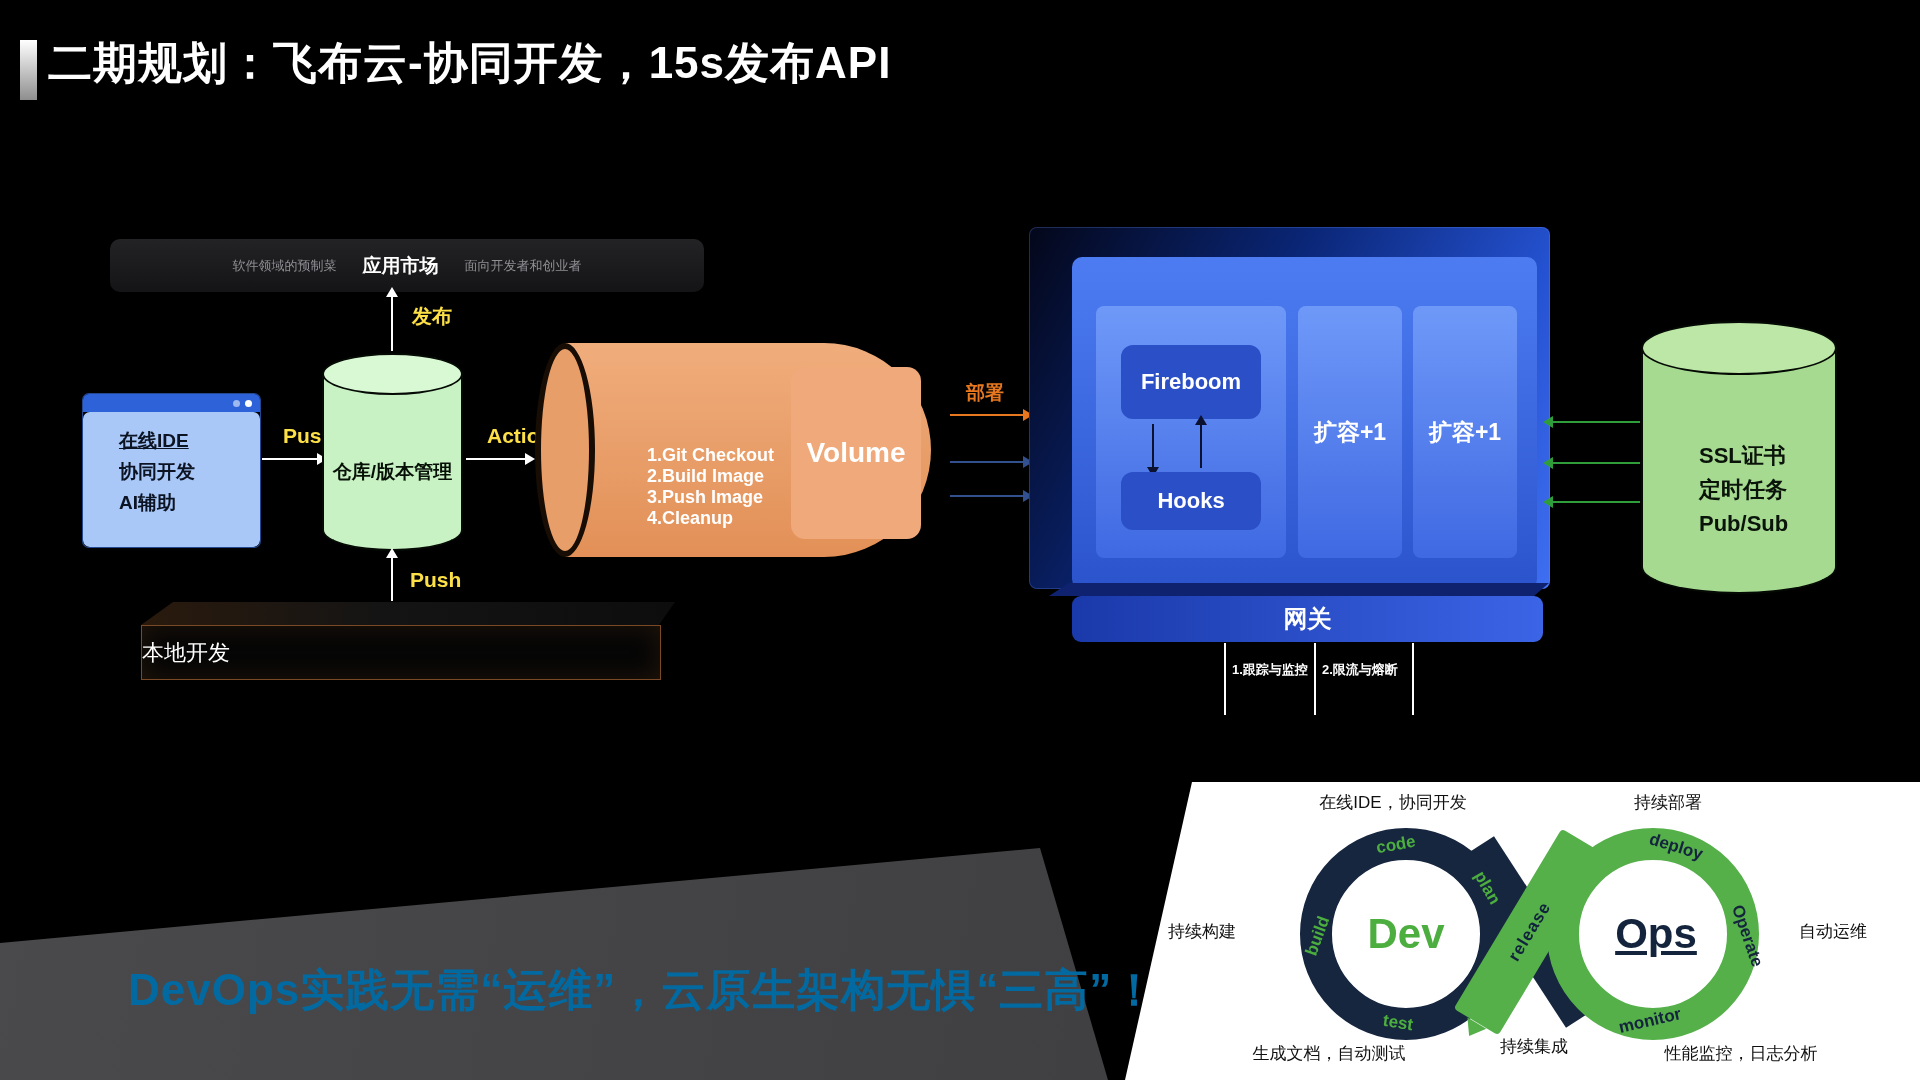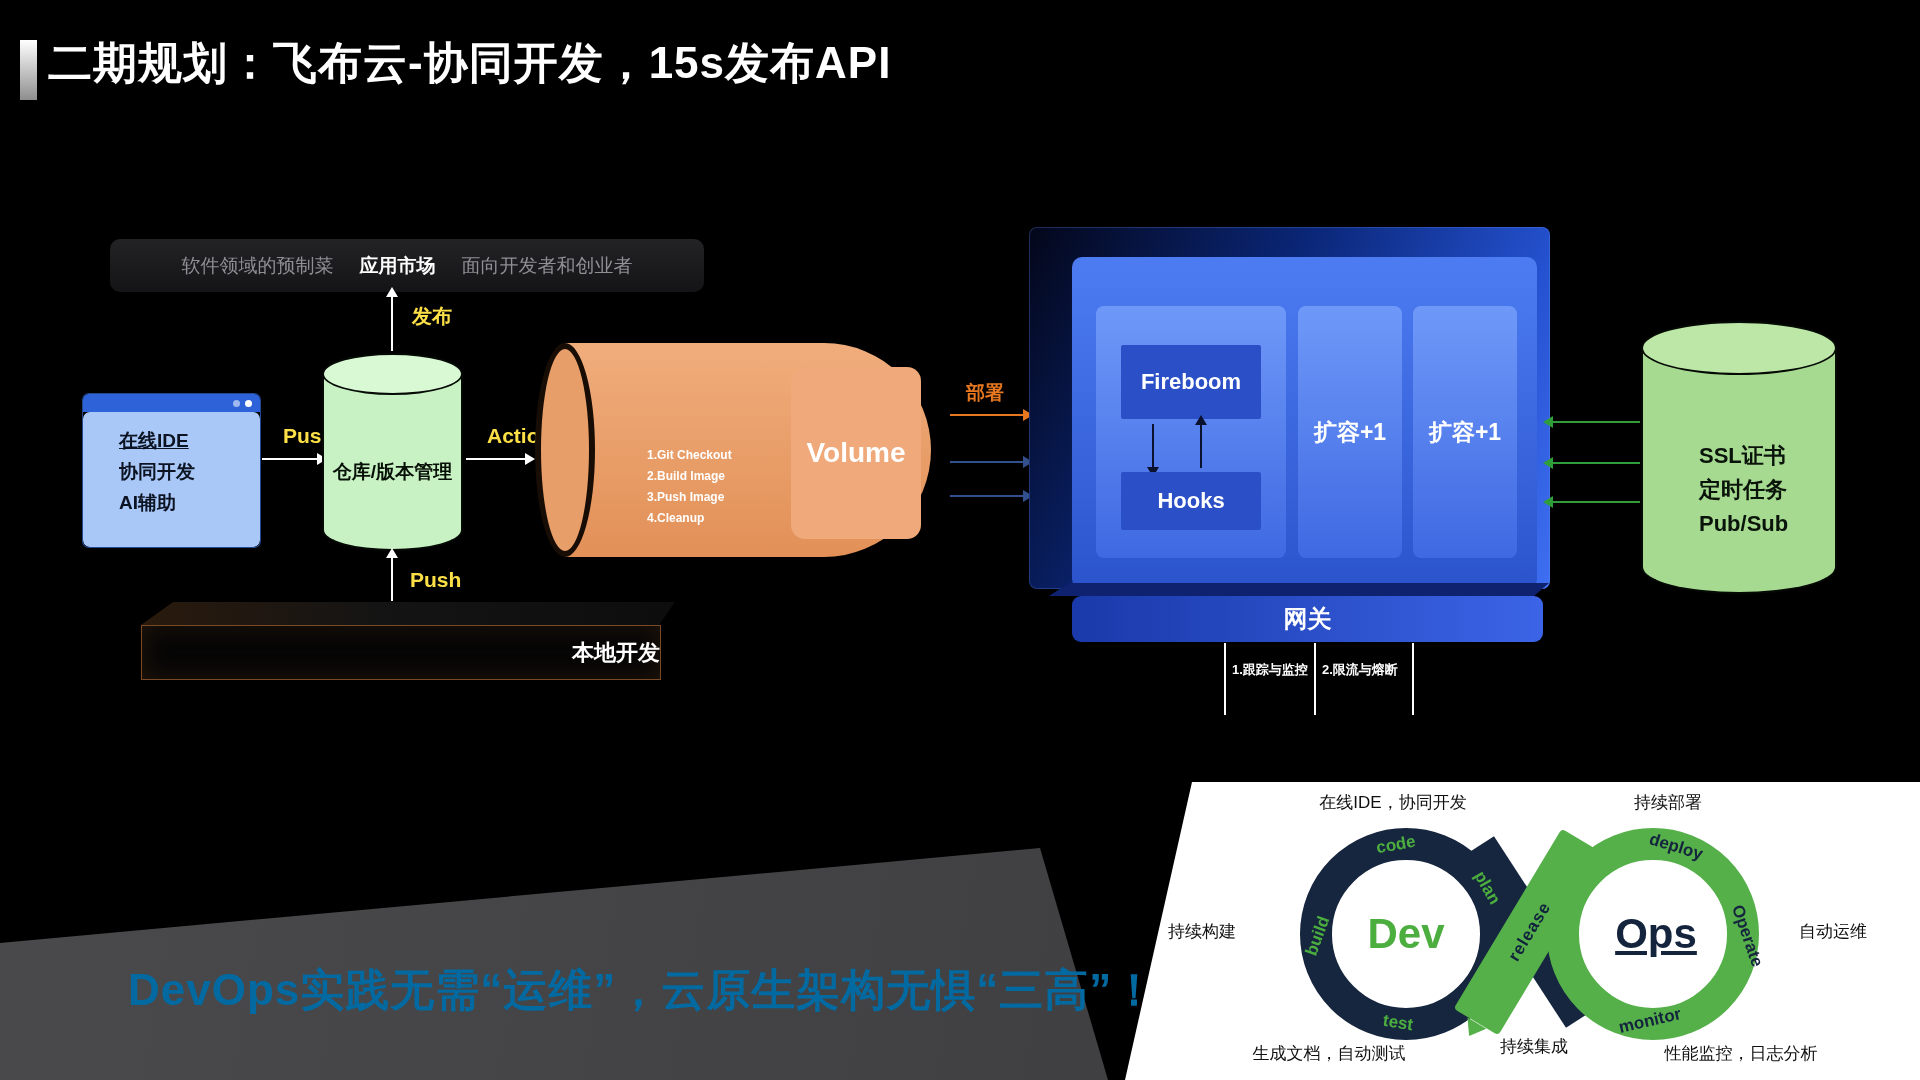--- a/index.html
+++ b/index.html
@@ -9,21 +9,21 @@
 
   
   .accent-bar { position:absolute; left:20px; top:40px; width:17px; height:60px;
                 background:linear-gradient(180deg,#ffffff,#8e8e8e); }
   .slide-title { position:absolute; left:48px; top:34px; font-size:44px; font-weight:bold; color:#fff; letter-spacing:1px; }
 
   
   .market { position:absolute; left:110px; top:239px; width:594px; height:53px;
             background:linear-gradient(180deg,#232325,#141416); border-radius:10px;
             display:flex; align-items:center; justify-content:center; gap:26px; }
-  .m-side { color:#8f8f94; font-size:19px; }
+  .m-side { color:#8f8f94; font-size:13px; }
   .m-main { color:#fff; font-size:19px; font-weight:bold; }
 
   
   .hline { position:absolute; height:2px; background:currentColor; }
   .hline.ar-r::after { content:""; position:absolute; right:-9px; top:-5px;
       border-left:10px solid currentColor; border-top:6px solid transparent; border-bottom:6px solid transparent; }
   .hline.ar-l::before { content:""; position:absolute; left:-9px; top:-5px;
       border-right:10px solid currentColor; border-top:6px solid transparent; border-bottom:6px solid transparent; }
   .vline { position:absolute; width:2px; background:currentColor; }
   .vline.ar-u::before { content:""; position:absolute; top:-9px; left:-5px;
@@ -50,58 +50,58 @@
 
   
   .pipe { position:absolute; left:535px; top:343px; width:396px; height:214px; }
   .pipe-body { position:absolute; left:30px; top:0; width:366px; height:214px;
                background:linear-gradient(180deg,#f0ad7c 0%,#e29057 100%); border-radius:0 107px 107px 0; }
   .pipe-end { position:absolute; left:0; top:0; width:60px; height:214px; border-radius:50%;
               background:#e89e68; border:6px solid #170d04; }
   .podman-box { position:absolute; left:108px; top:24px; width:136px; height:62px; background:#f2b489;
                 border-radius:8px; display:flex; align-items:center; justify-content:center;
                 color:#fff; font-size:26px; font-weight:bold; }
-  .pipe-steps { position:absolute; left:112px; top:102px; color:#fff; font-size:12px; font-weight:bold; line-height:21px; }
+  .pipe-steps { position:absolute; left:112px; top:102px; color:#fff; font-size:18px; font-weight:bold; line-height:21px; }
   .volume-box { position:absolute; left:256px; top:24px; width:130px; height:172px; background:#efa97a;
                 border-radius:14px; display:flex; align-items:center; justify-content:center;
                 color:#fff; font-size:28px; font-weight:bold; }
 
   
   .cluster { position:absolute; left:1029px; top:227px; width:521px; height:420px; }
   .shell { position:absolute; left:0; top:0; width:521px; height:362px; border-radius:8px;
            background:linear-gradient(118deg,#04071a 0%,#0a2677 40%,#2451cf 75%,#3f6ff2 100%);
            box-shadow:inset 0 0 0 1px rgba(110,150,255,.25); }
   .front { position:absolute; left:43px; top:30px; width:465px; height:332px; border-radius:10px;
            background:linear-gradient(180deg,#4d7cf2,#2b54cc); }
   .cpanel { position:absolute; top:49px; height:252px; border-radius:8px;
             background:linear-gradient(180deg,#6f99f8,#3f69e2); }
   .p1 { left:24px; width:190px; }
   .p2 { left:226px; width:104px; }
   .p3 { left:341px; width:104px; }
   .scale-text { display:flex; align-items:center; justify-content:center; height:100%;
                 color:#fff; font-size:23px; font-weight:bold; }
-  .node { position:absolute; left:25px; width:140px; background:#2b4fc7; border-radius:2px;
+  .node { position:absolute; left:25px; width:140px; background:#2b4fc7; border-radius:12px;
           display:flex; align-items:center; justify-content:center; color:#fff; font-weight:bold; font-size:22px; }
   .fireboom { top:39px; height:74px; }
   .hooks { top:166px; height:58px; }
   .gw-top { position:absolute; left:20px; top:356px; width:500px; height:13px; background:#0e2270;
             clip-path:polygon(0 100%,4% 0,100% 0,97% 100%); }
   .gateway { position:absolute; left:43px; top:369px; width:471px; height:46px;
              background:linear-gradient(90deg,#1a39aa,#3b64e6); border-radius:9px;
              display:flex; align-items:center; justify-content:center; color:#fff; font-size:24px; font-weight:bold; }
   .mon-note { position:absolute; color:#fff; font-size:13px; font-weight:bold; }
 
   
   .slab-top { position:absolute; left:141px; top:602px; width:534px; height:23px;
               background:linear-gradient(90deg,#2a1a0d,#141414 45%,#0d0d0d);
               clip-path:polygon(0 100%,6% 0,100% 0,97% 100%);
               filter:drop-shadow(0 -1px 0 #8a5428); }
   .slab-front { position:absolute; left:141px; top:625px; width:520px; height:55px; background:#060606;
-                border:1px solid #7a4a26; display:flex; align-items:center; justify-content:flex-end;
-                color:#fff; font-size:22px; font-weight:bold;
+                border:1px solid #7a4a26; display:flex; align-items:center; justify-content:flex-start;
+                color:#fff; font-size:22px; font-weight:normal;
                 box-shadow:inset 0 0 26px rgba(200,110,40,.14); }
 
   
   .banner-gray { position:absolute; inset:0; background:linear-gradient(100deg,#4b4b4d,#39393b);
                  clip-path:polygon(0px 943px,1040px 848px,1108px 1080px,0px 1080px); }
   .banner-text { position:absolute; left:128px; top:961px; font-size:44px; font-weight:bold; color:#0369a1; letter-spacing:1px; }
   .panel-white { position:absolute; inset:0; background:#fff;
                  clip-path:polygon(1125px 1080px,1192px 782px,1920px 782px,1920px 1080px); }
 
   

